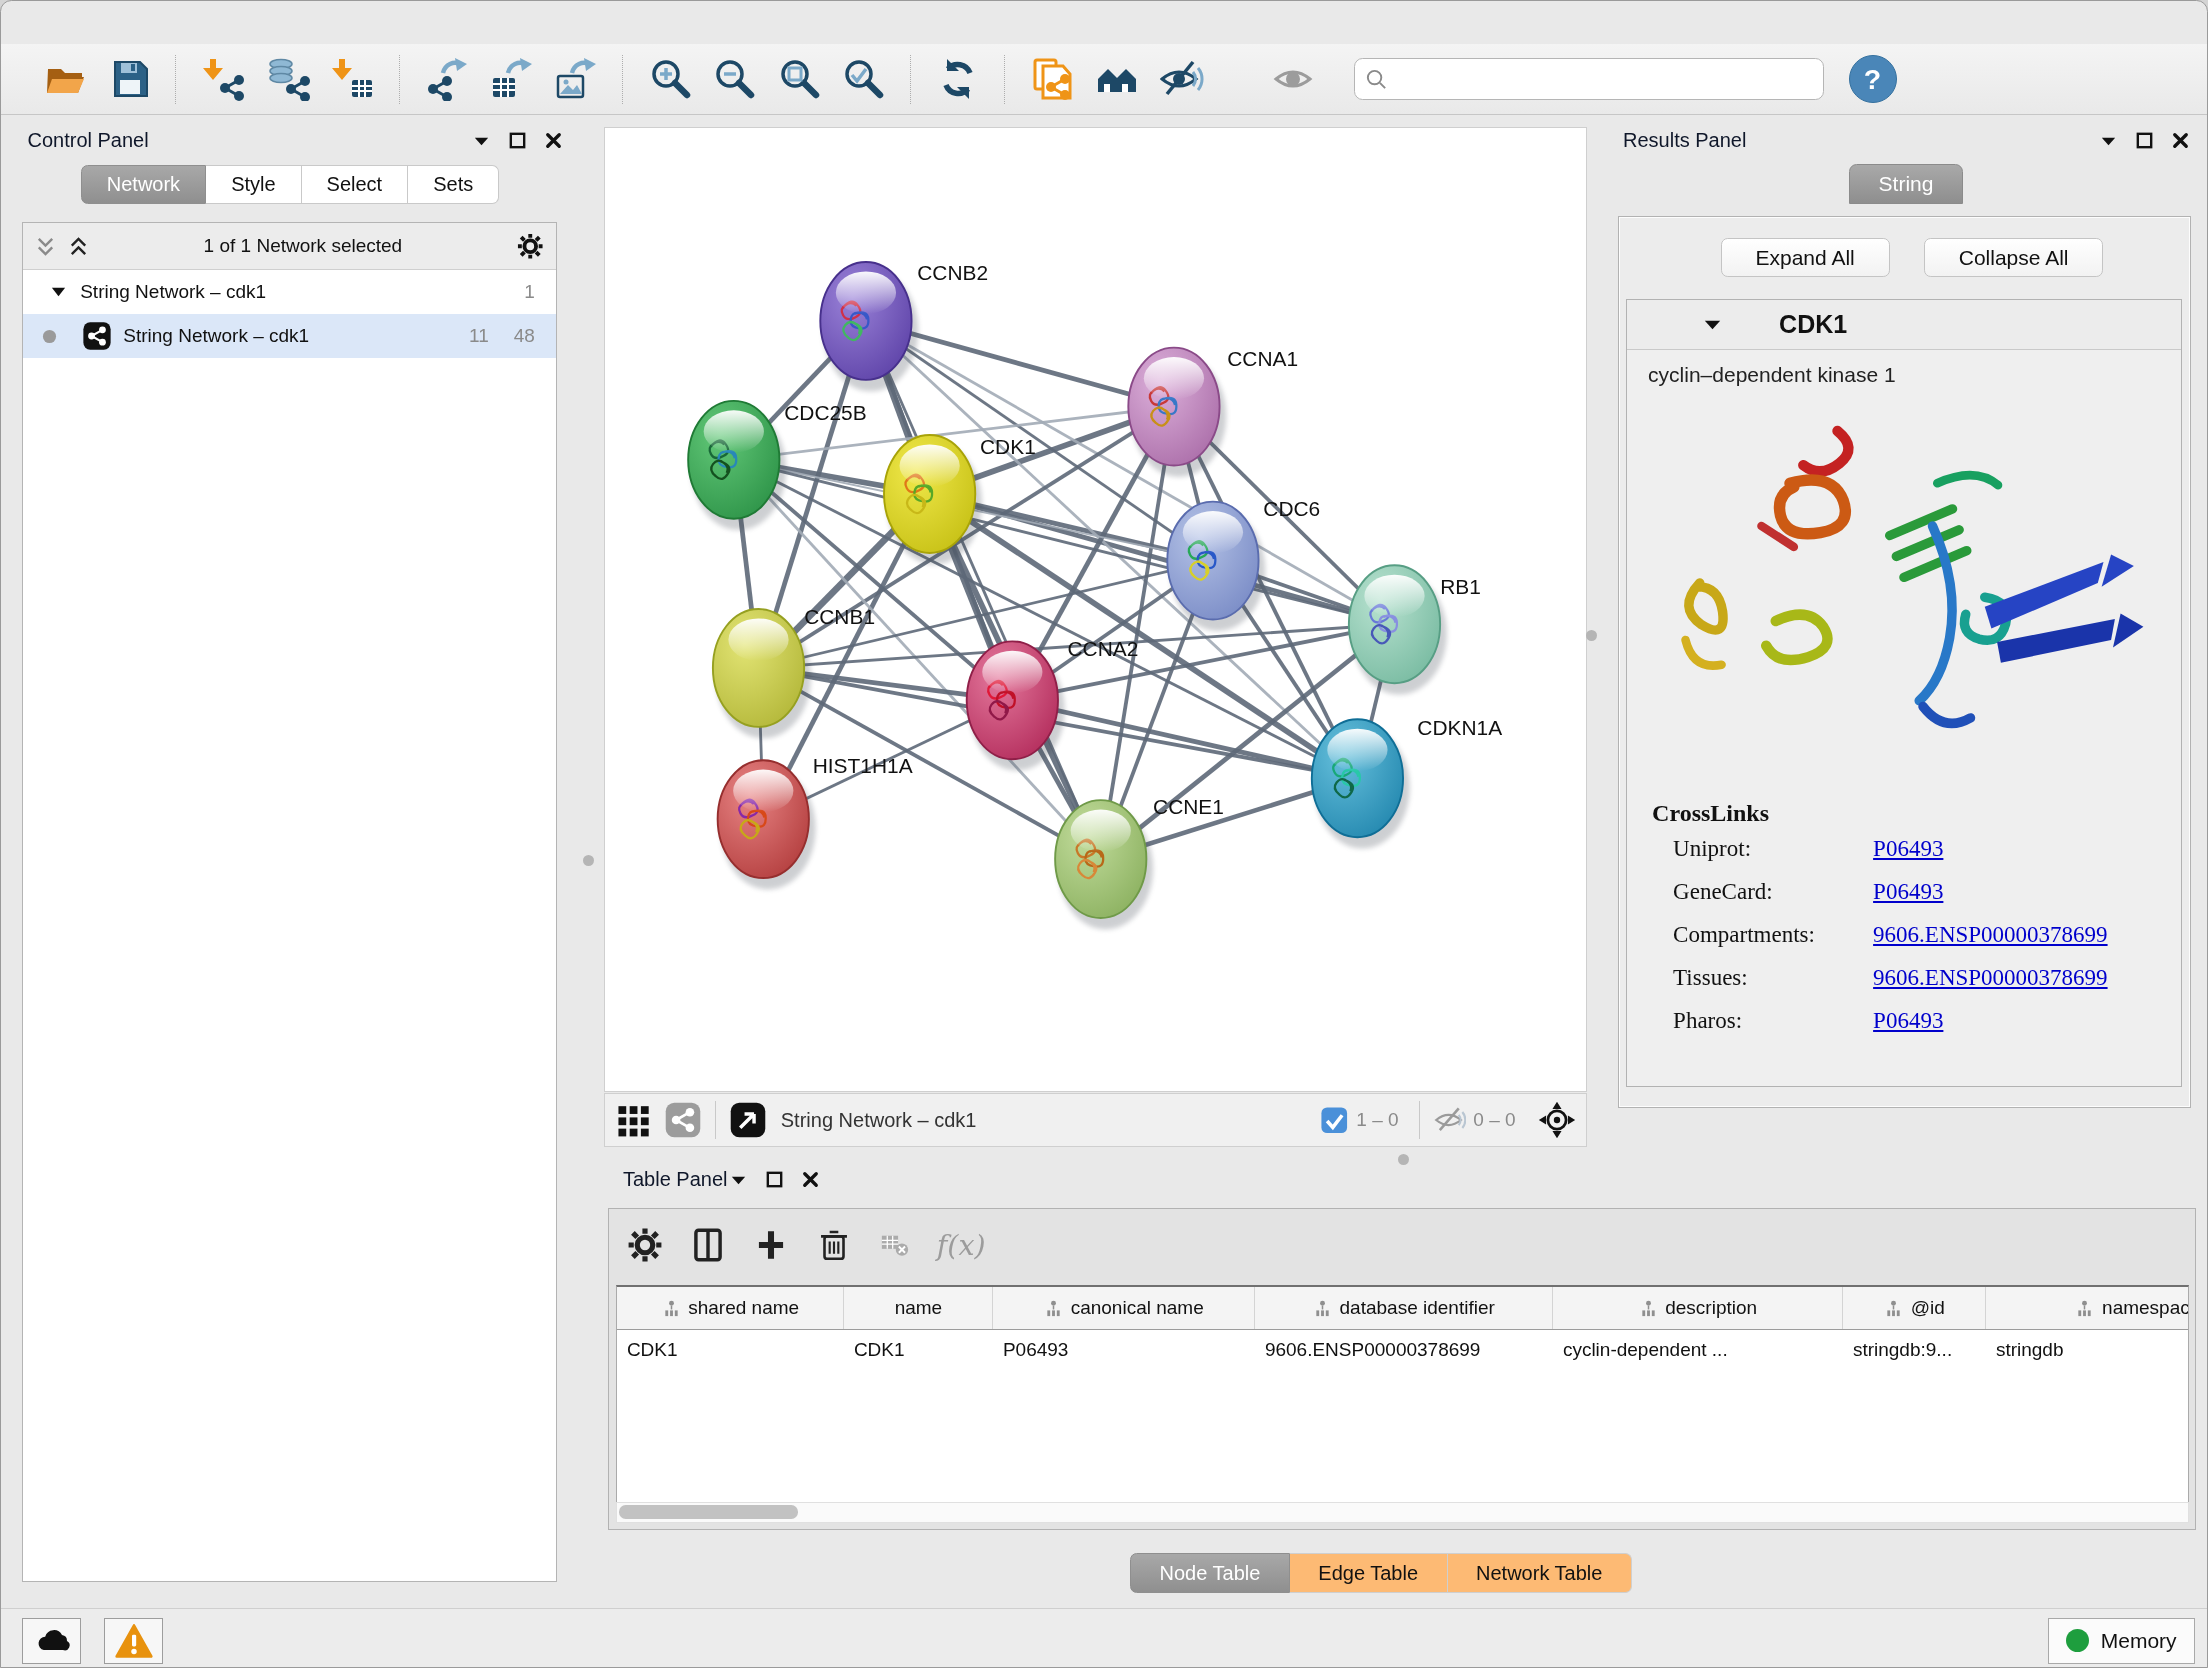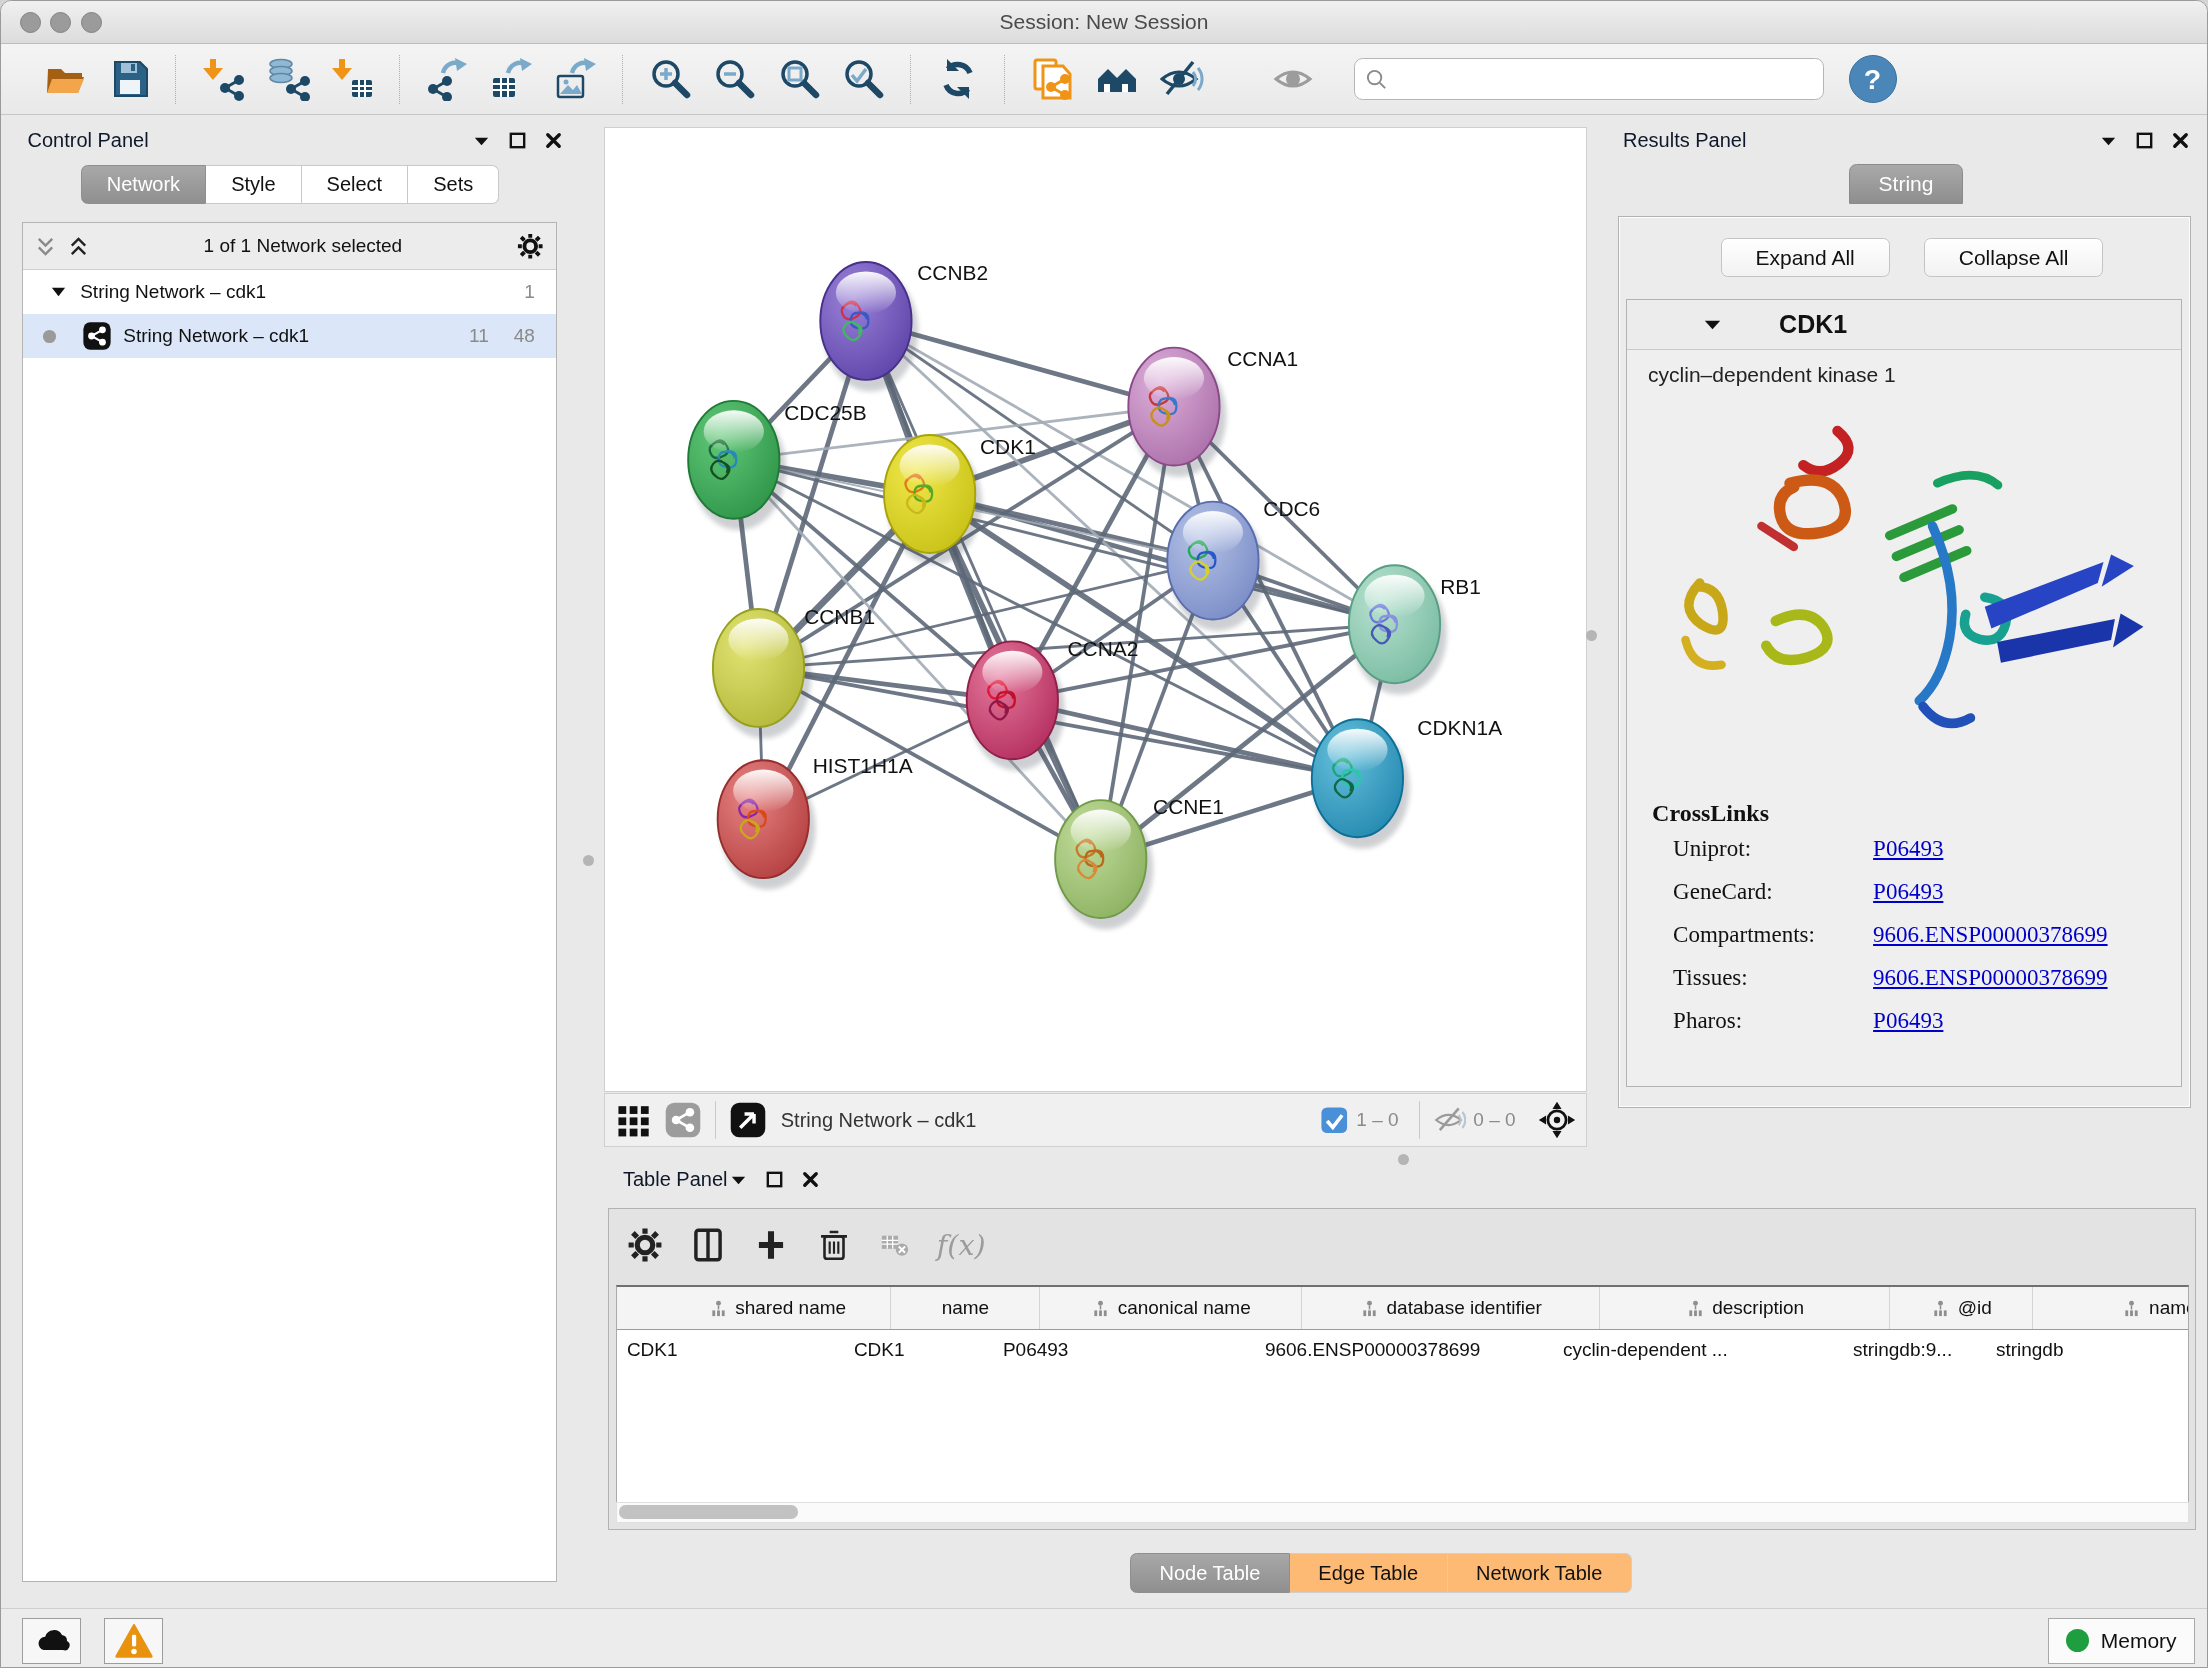--- a/index.html
+++ b/index.html
@@ -63,21 +63,21 @@
   .xl-row{display:flex;font-family:"Liberation Serif",serif;font-size:23px;margin:0 0 17px 46px;}
   .xl-label{width:200px;color:#111;}
   .xl-value{color:#0000cc;text-decoration:underline;}
   
   #table-panel{position:absolute;left:603px;top:1165px;width:1596px;height:380px;}
   #tp-head{display:flex;justify-content:flex-start;align-items:center;padding:1.9px 9.5px 0 19px;}
   #tp-box{position:absolute;left:3.8px;top:42px;width:1586px;height:320px;background:#e3e3e3;border:1px solid #b2b2b2;}
   #tp-toolbar{display:flex;align-items:center;height:72px;padding-left:17px;gap:25px;}
   .fx{font-family:"DejaVu Serif",serif;font-style:italic;font-size:28.5px;color:#9c9c9c;}
   #tbl{position:absolute;left:7.6px;top:76px;width:1571px;height:215px;background:#fff;border-top:2.9px solid #707070;border-left:1px solid #aaa;border-right:1px solid #aaa;overflow:hidden;}
-  #thead{display:flex;height:42px;background:#f4f4f4;border-bottom:1px solid #9c9c9c;padding-left:47px;}
+  #thead{display:flex;height:42px;background:#f4f4f4;border-bottom:1px solid #9c9c9c;}
   .th{display:flex;align-items:center;justify-content:center;gap:7.6px;font-size:19px;color:#111;border-right:1px solid #d4d4d4;box-sizing:border-box;flex:none;overflow:hidden;white-space:nowrap;}
   #tbody .td{font-size:19px;color:#111;padding-left:9.5px;box-sizing:border-box;flex:none;overflow:hidden;white-space:nowrap;}
   #tbody .r{display:flex;height:40px;align-items:center;}
   #hscroll{position:absolute;left:7.6px;bottom:5.7px;width:1571px;height:19px;background:#fafafa;border:1px solid #e0e0e0;}
   #hthumb{position:absolute;left:1.9px;top:1.9px;width:179px;height:13.3px;border-radius:6.7px;background:#c2c2c2;}
   #btabs{position:absolute;left:1129px;top:1552px;display:flex;}
   .btab{font-size:20px;padding:7.6px 28.5px;background:#fdba74;color:#111;border:1px solid #cfcfcf;border-left:none;}
   .btab:first-child{border-radius:6.7px 0 0 6.7px;border-left:1px solid #cfcfcf;}
   .btab:last-child{border-radius:0 6.7px 6.7px 0;}
   .btab.sel{background:linear-gradient(#a8a8a8,#8f8f8f);color:#fff;border-color:#8f8f8f;}
@@ -87,26 +87,20 @@
   #memory-btn{position:absolute;top:8.6px;left:2047px;width:145px;height:44px;background:#fbfbfb;border:1.9px solid #a9a9a9;
     display:flex;align-items:center;justify-content:center;gap:11.4px;font-size:21px;color:#111;}
   #memory-dot{width:23px;height:23px;border-radius:50%;background:#1e9e3e;}
   svg{display:block;}
 </style>
 </head>
 <body>
 
 <div id="window">
 
-  <div id="titlebar">
-    <div class="tlight" style="left:19px"></div>
-    <div class="tlight" style="left:49px"></div>
-    <div class="tlight" style="left:80px"></div>
-    <div id="win-title">Session: New Session</div>
-  </div>
 
   <div id="toolbar">
     <div id="tb-icons" style="display:flex;align-items:center;">
         <button class="tbtn">
           <svg viewBox="0 0 44 44" width="44" height="44">
             <path d="M5 12h13l4 4h17v6H5z" fill="#a55f12"></path>
             <path d="M10 20h31l-6 16H4l1-24z" fill="#a55f12"></path>
             <path d="M9 22h32l-6 14H4z" fill="#f2a54a"></path>
           </svg>
         </button>

